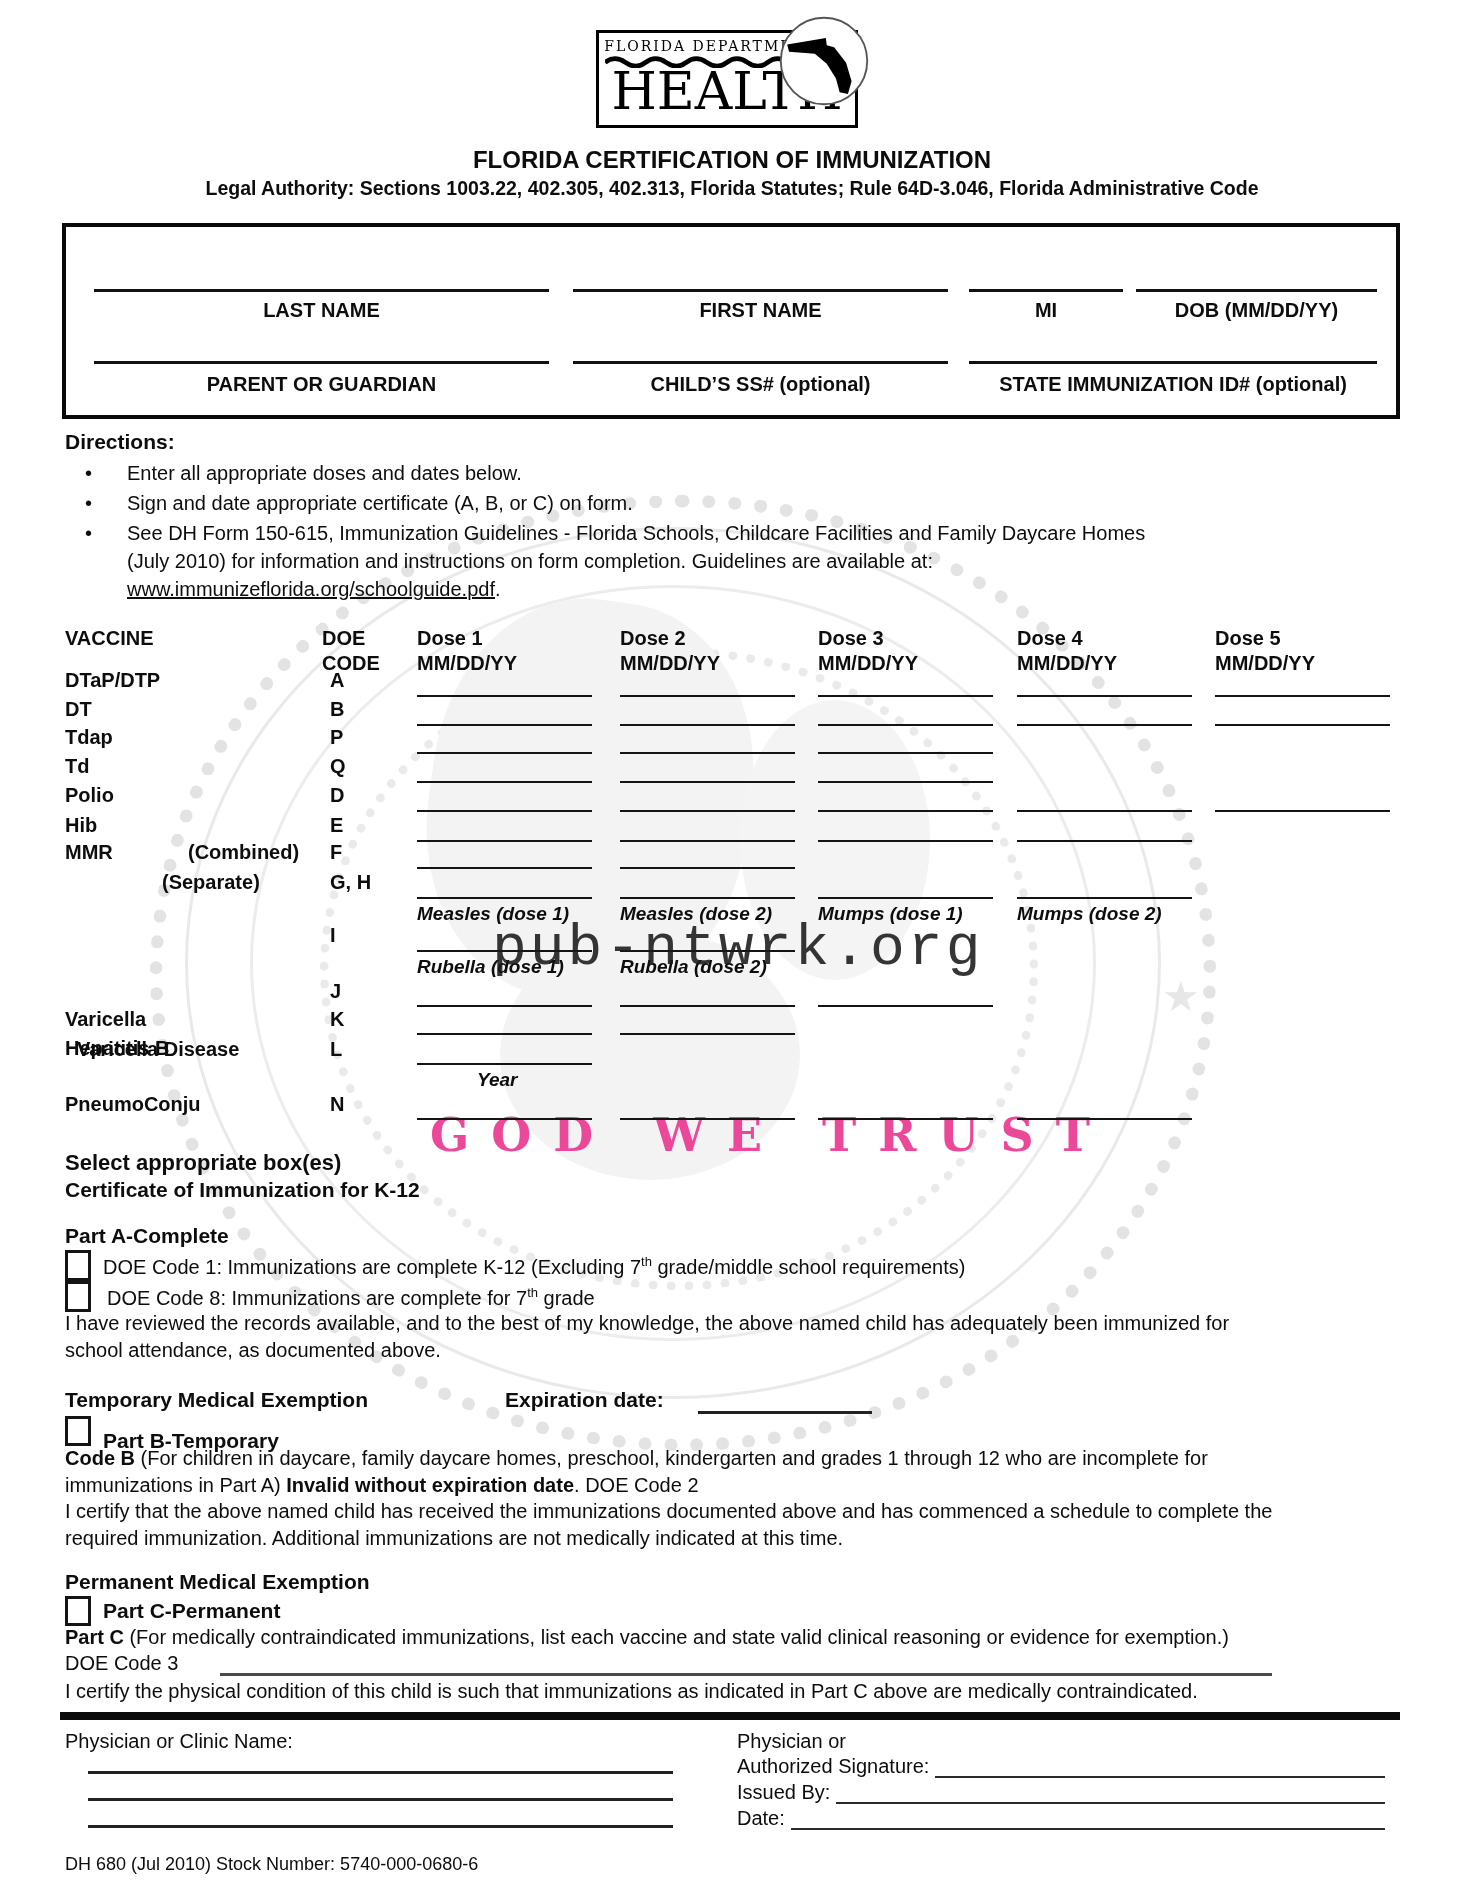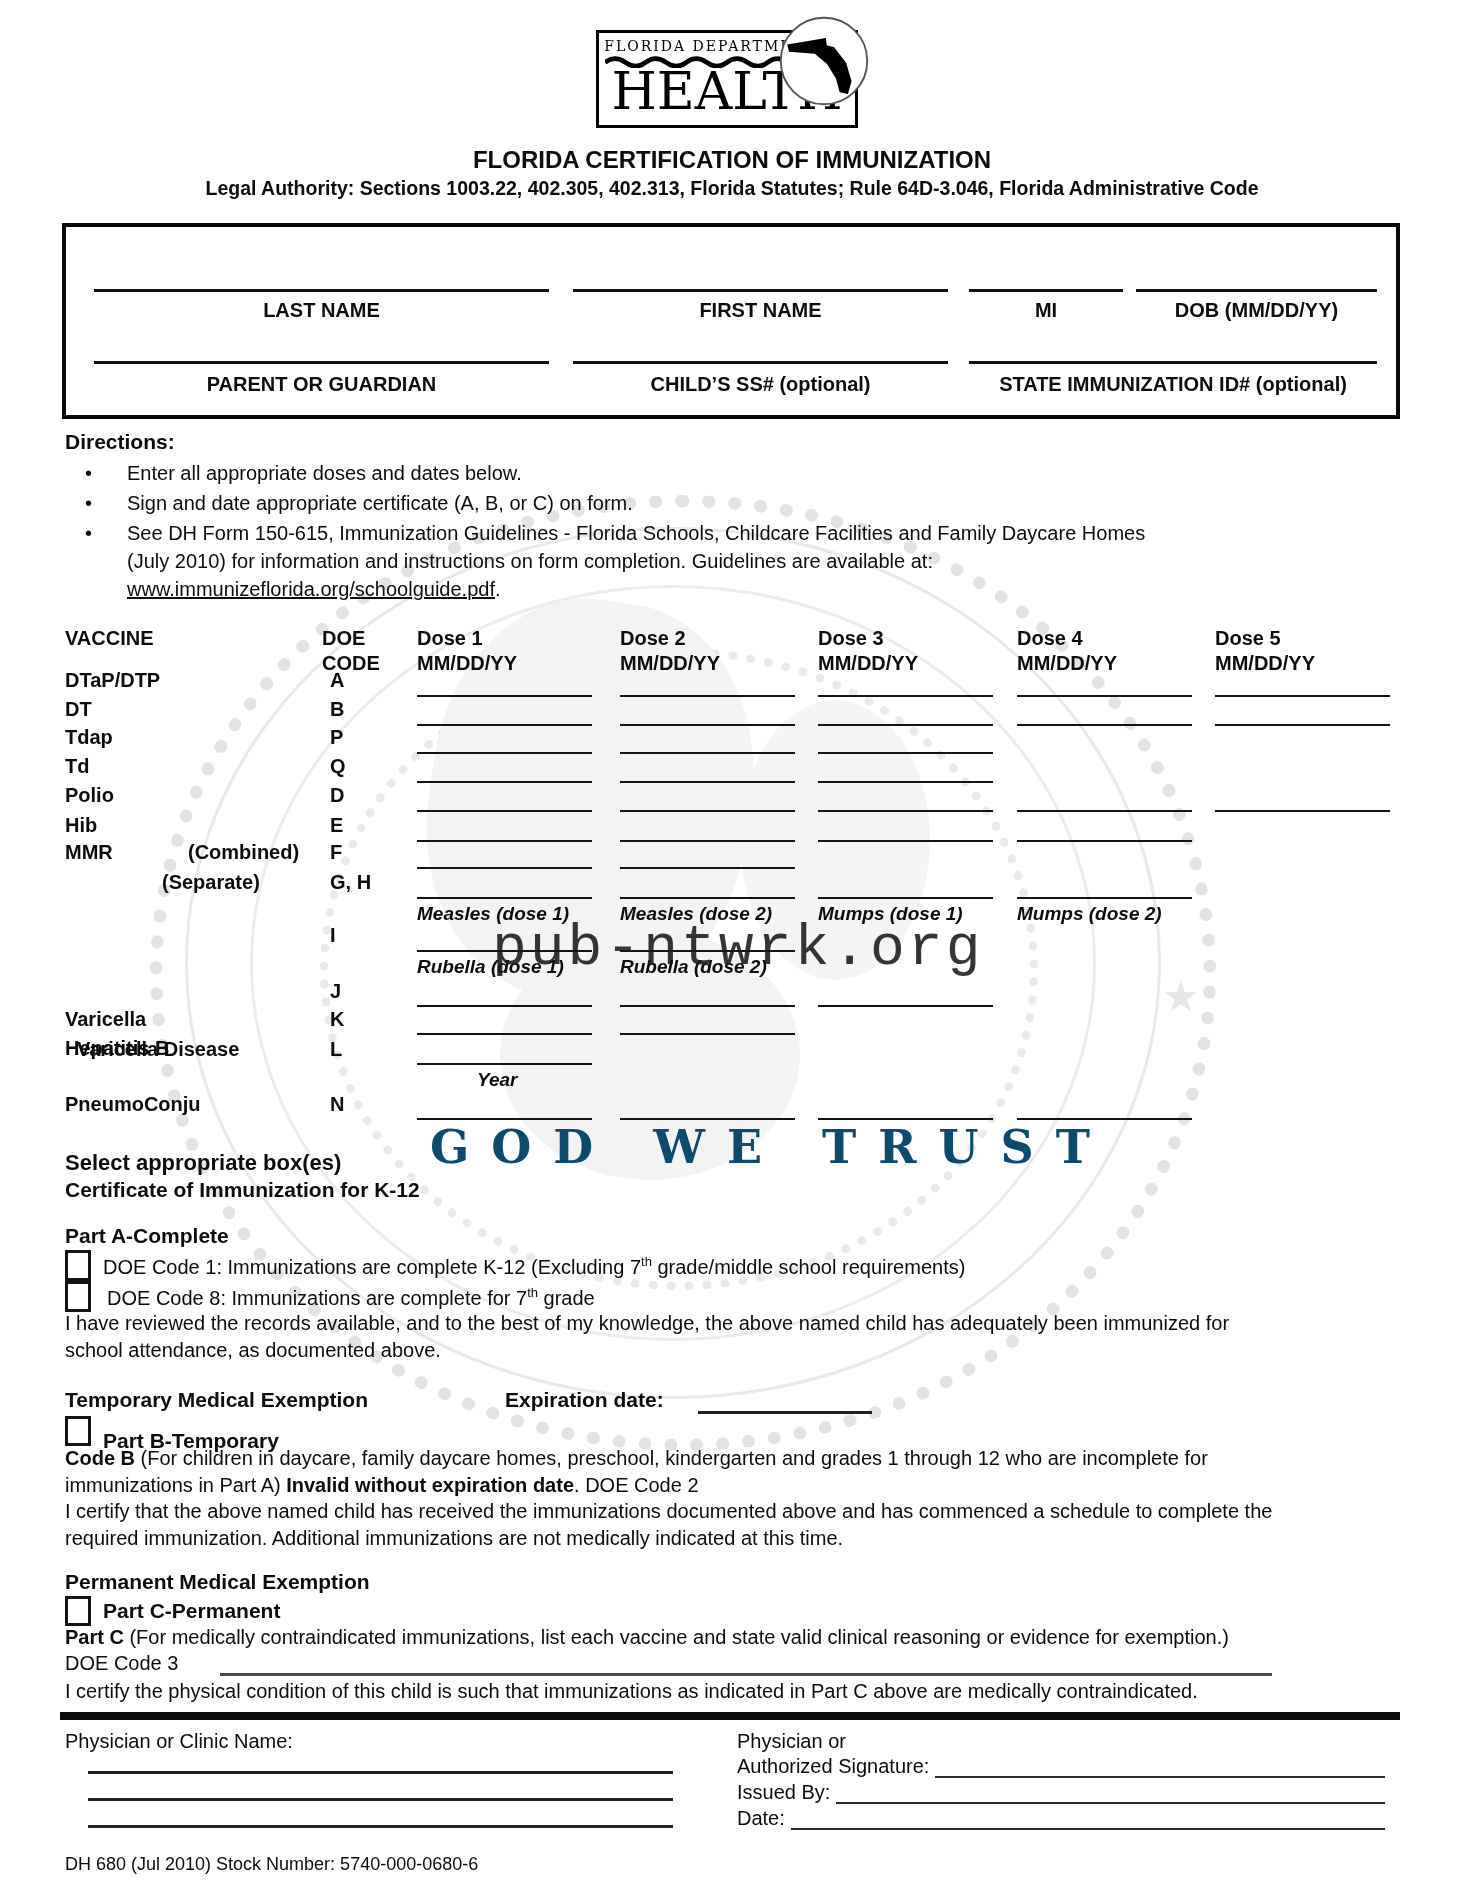--- a/index.html
+++ b/index.html
@@ -3,21 +3,21 @@
 <meta charset="utf-8">
 <style>
   html,body{margin:0;padding:0;background:#fff;}
   .page{position:relative;width:1464px;height:1894px;background:#ffffff;overflow:hidden;
         font-family:"Liberation Sans","DejaVu Sans",sans-serif;color:#0d0d0d;}
   .b{font-weight:700;}
 
   
   .seal-el{position:absolute;border-radius:50%;z-index:0;}
   .seal-motto{position:absolute;z-index:0;font-family:"DejaVu Serif",serif;font-weight:700;
-              color:#0c4a6e;letter-spacing:22px;font-size:46px;white-space:nowrap;margin-top:12px;}
+              color:#ec4899;letter-spacing:22px;font-size:46px;white-space:nowrap;}
   .seal-star{position:absolute;z-index:0;color:#e7e7e7;font-size:42px;}
 
   
   .logo-box{position:absolute;left:596px;top:30px;width:256px;height:92px;border:3px solid #000;z-index:1;background:#fff;}
   .logo-top{margin-top:5px;text-align:center;font-family:"DejaVu Serif",serif;font-size:14px;letter-spacing:2px;color:#000;}
   .logo-wave{display:block;margin:1px auto 0 auto;width:244px;height:13px;}
   .logo-main{margin-top:-3px;text-align:center;font-family:"DejaVu Serif",serif;font-size:52px;line-height:1;color:#000;}
   .logo-circle{position:absolute;left:778px;top:14px;width:92px;height:94px;z-index:2;}
   .form-title{position:absolute;left:0;top:146px;width:1464px;text-align:center;font-size:24px;font-weight:700;z-index:1;}
   .legal{position:absolute;left:0;top:177px;width:1464px;text-align:center;font-size:19.5px;font-weight:700;z-index:1;white-space:nowrap;}

